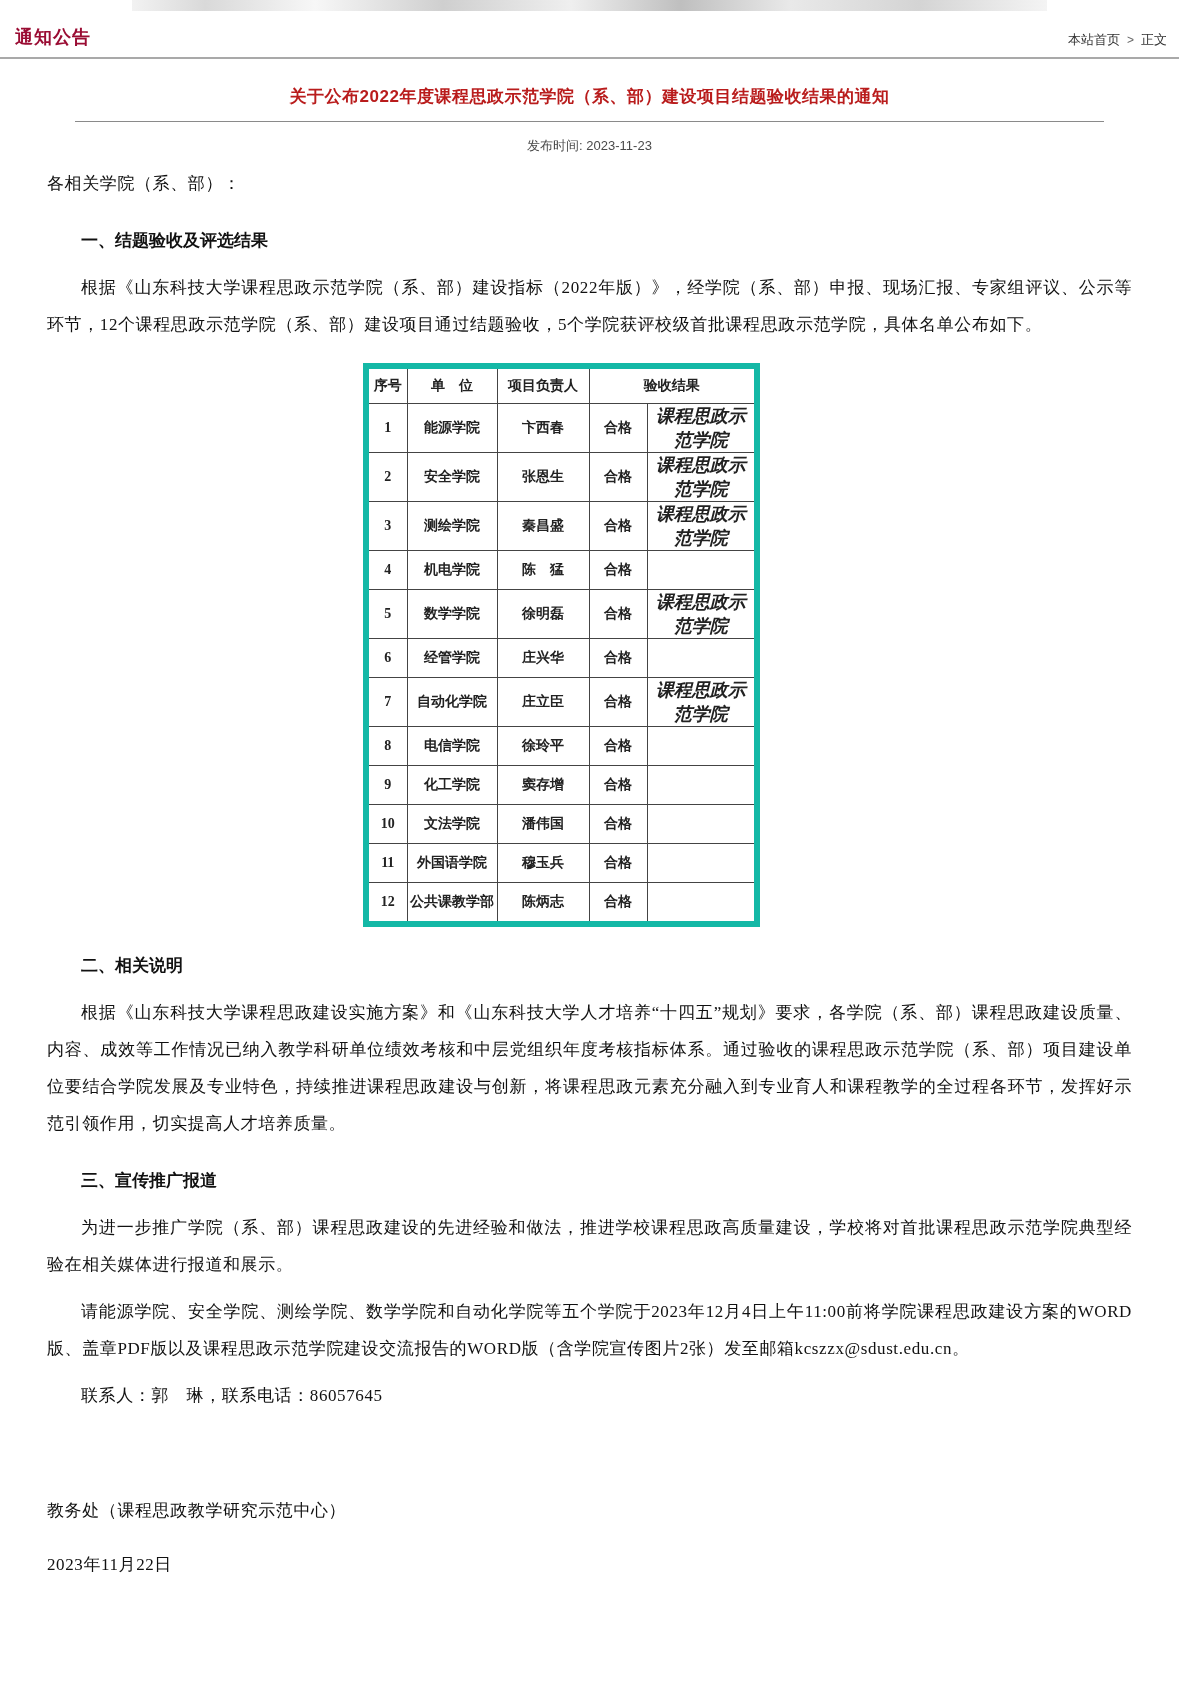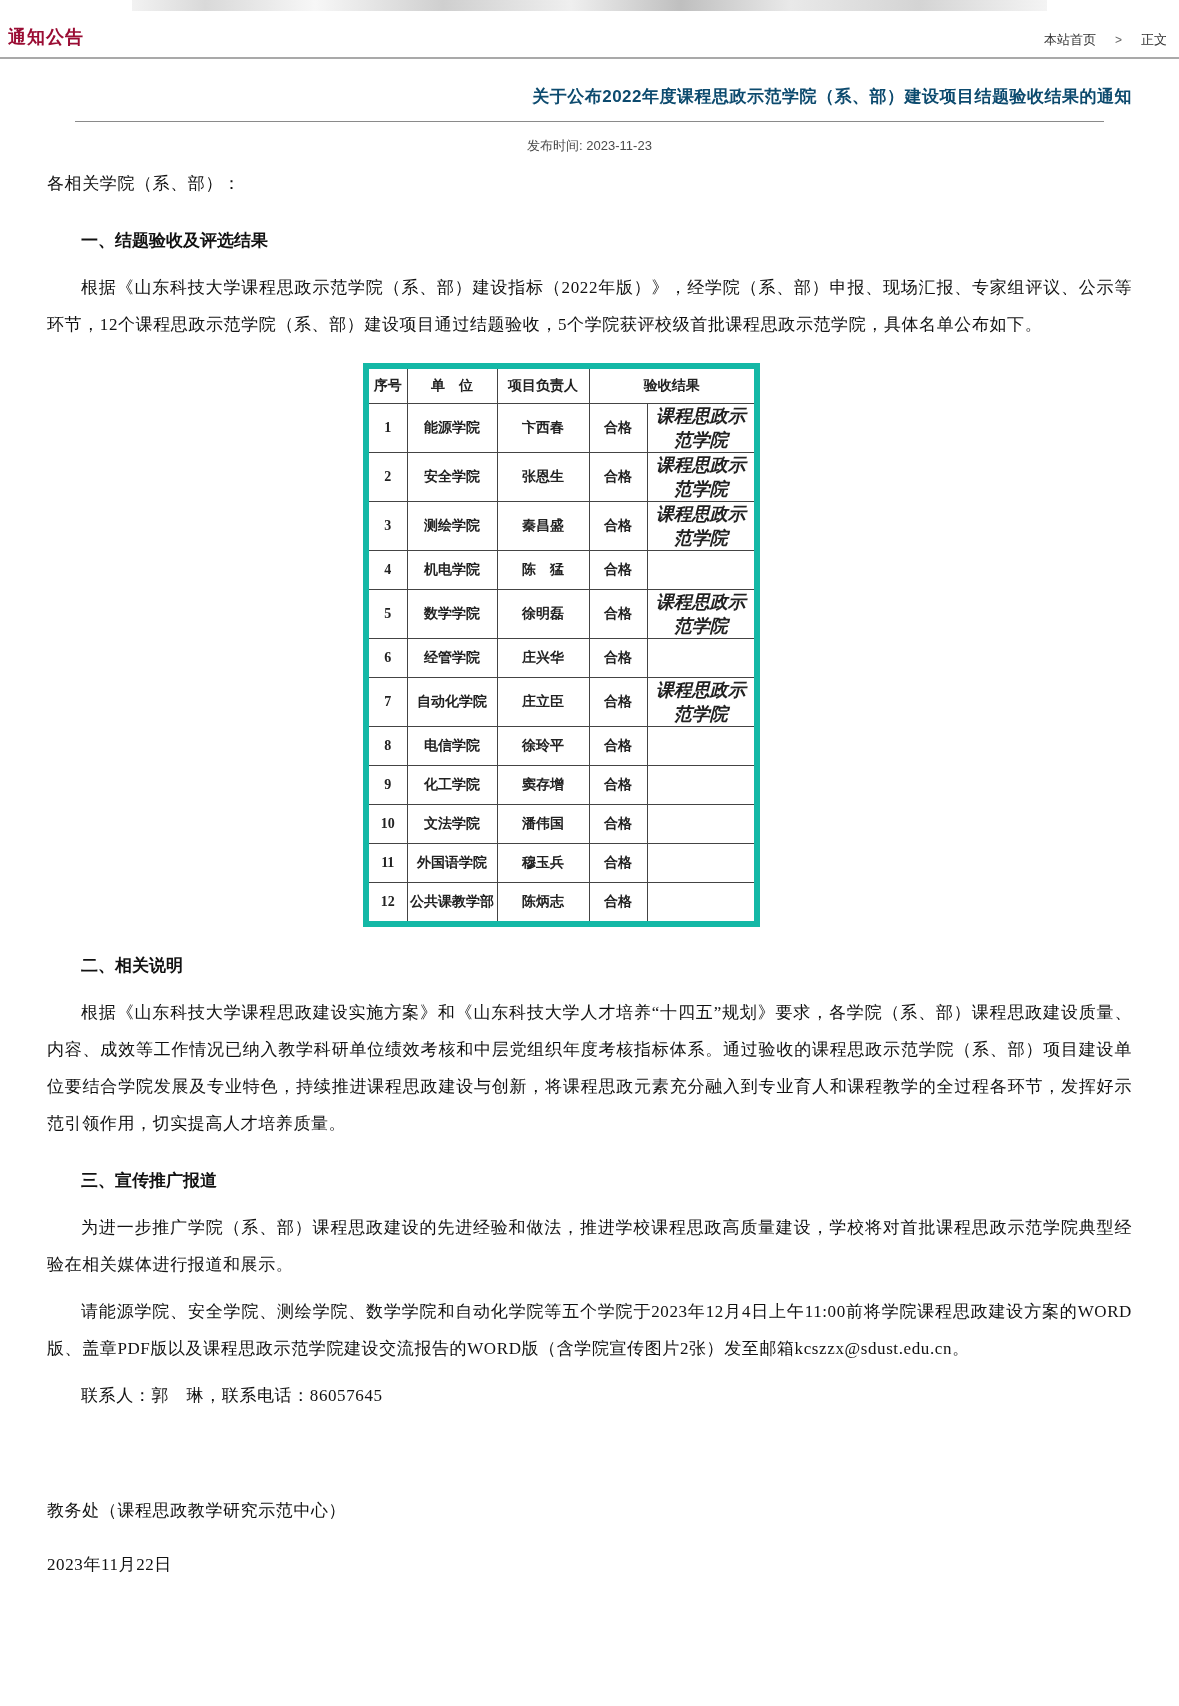--- a/index.html
+++ b/index.html
@@ -17,50 +17,50 @@
     margin: 0 auto;
     background: linear-gradient(90deg,
       #f2f2f2 0%, #d9d9d9 8%, #f7f7f7 20%, #cfcfcf 34%,
       #efefef 48%, #bfbfbf 60%, #e9e9e9 72%, #d4d4d4 86%, #f4f4f4 100%);
   }
 
   .page-header {
     display: flex;
     justify-content: space-between;
     align-items: flex-end;
-    padding: 14px 12px 8px 8px;
+    padding: 14px 12px 8px 15px;
   }
   .section-label {
     font-family: "Liberation Sans", "DejaVu Sans", sans-serif;
     font-weight: 700;
     font-size: 18px;
     color: #9a0c33;
     letter-spacing: 1px;
   }
   .breadcrumb {
     font-family: "Liberation Sans", "DejaVu Sans", sans-serif;
     font-size: 13px;
     color: #333333;
     display: flex;
     align-items: center;
-    gap: 19px;
+    gap: 7px;
   }
   .breadcrumb a { color: #333333; text-decoration: none; cursor: pointer; }
   .breadcrumb .sep { color: #666666; font-size: 12px; }
 
   .header-divider { border-bottom: 2px solid #a9a9a9; }
 
   .content { padding: 0 47px 40px 47px; }
 
   .article-title {
     font-family: "Liberation Sans", "DejaVu Sans", sans-serif;
     font-size: 17px;
     font-weight: 700;
-    color: #0c4a6e;
-    text-align: right;
+    color: #b91c1c;
+    text-align: center;
     margin: 26px 0 0 0;
     letter-spacing: 0.5px;
   }
   .title-rule { border-top: 1px solid #8a8a8a; margin: 13px 28px 0 28px; }
   .publish-time {
     font-family: "Liberation Sans", "DejaVu Sans", sans-serif;
     text-align: center;
     font-size: 13px;
     color: #4a4a4a;
     margin-top: 15px;

